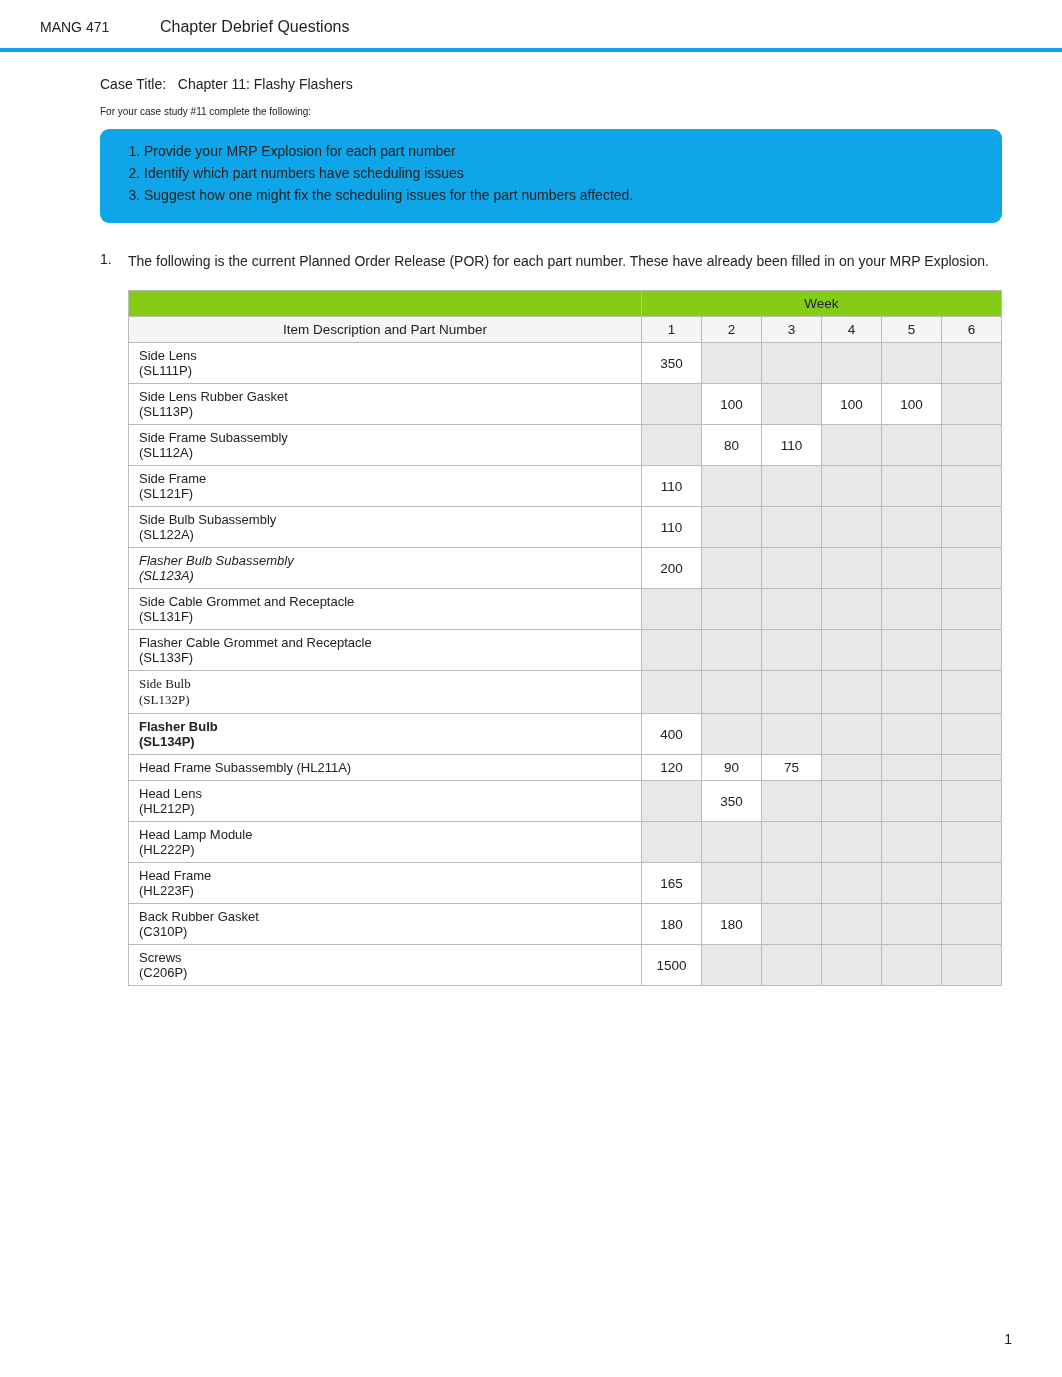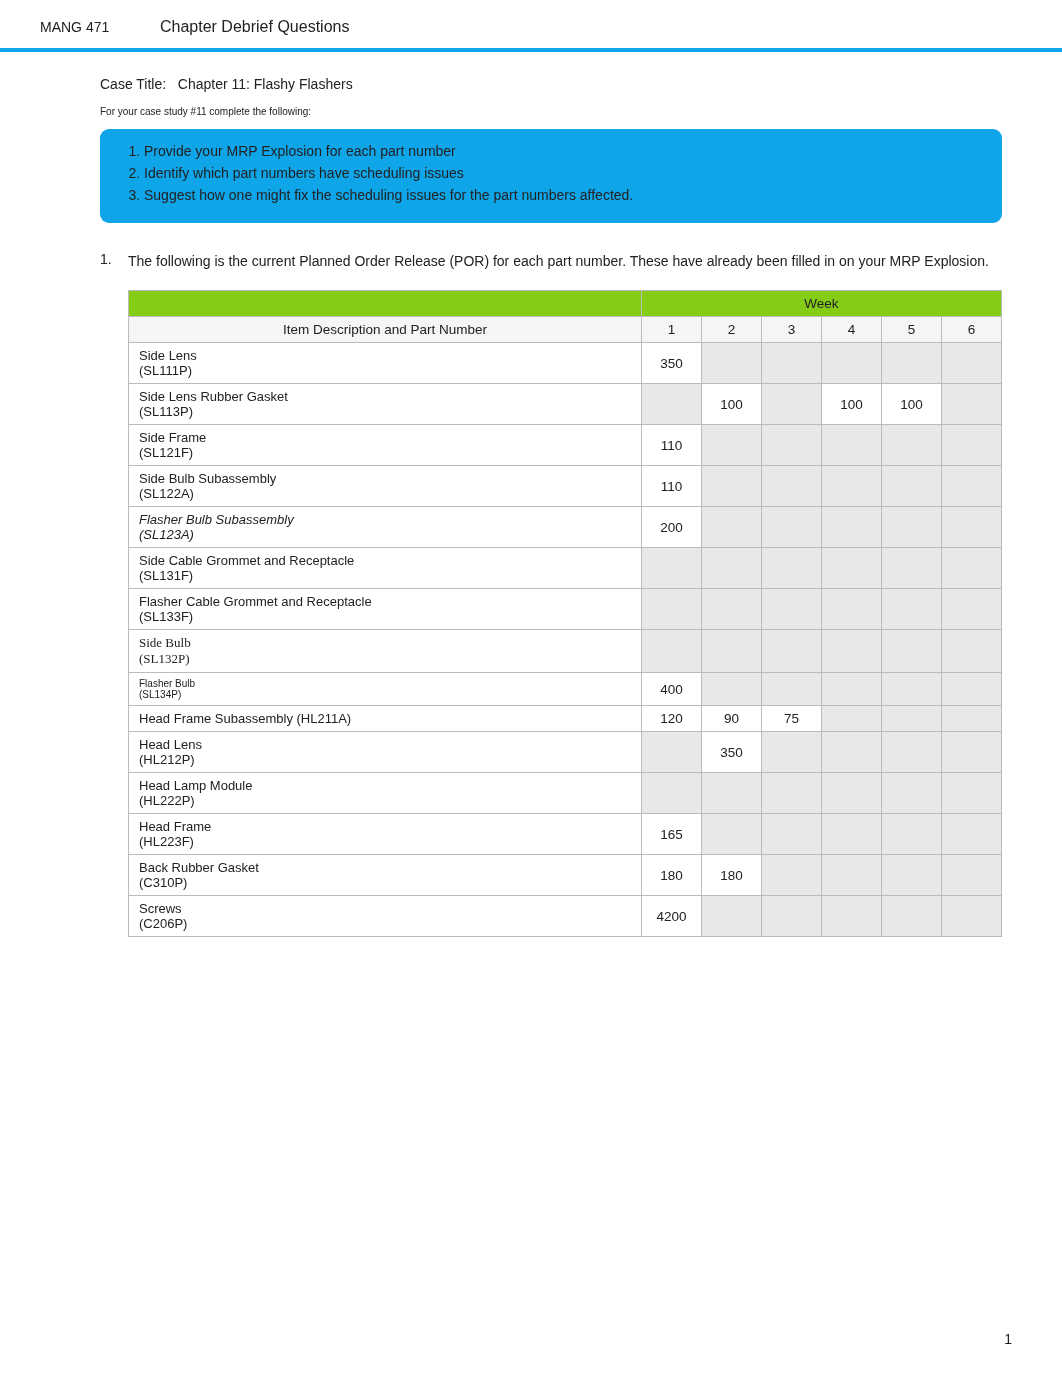--- a/index.html
+++ b/index.html
@@ -207,20 +207,30 @@
                 <td style="white-space: pre-line; font-size: 13px;">Side Lens Rubber Gasket
 (SL113P)</td>
                 <td class="cell-value cell-empty"></td>
                 <td class="cell-value">100</td>
                 <td class="cell-value cell-empty"></td>
                 <td class="cell-value">100</td>
                 <td class="cell-value">100</td>
                 <td class="cell-value cell-empty"></td>
               </tr>
               <tr>
+                <td style="white-space: pre-line; font-size: 13px;">Side Frame Subassembly
+(SL112A)</td>
+                <td class="cell-value cell-empty"></td>
+                <td class="cell-value">80</td>
+                <td class="cell-value">110</td>
+                <td class="cell-value cell-empty"></td>
+                <td class="cell-value cell-empty"></td>
+                <td class="cell-value cell-empty"></td>
+              </tr>
+              <tr>
                 <td style="white-space: pre-line; font-size: 13px;">Side Frame
 (SL121F)</td>
                 <td class="cell-value">110</td>
                 <td class="cell-value cell-empty"></td>
                 <td class="cell-value cell-empty"></td>
                 <td class="cell-value cell-empty"></td>
                 <td class="cell-value cell-empty"></td>
                 <td class="cell-value cell-empty"></td>
               </tr>
               <tr>
@@ -267,21 +277,21 @@
                 <td style="white-space: pre-line; font-size: 13px; font-family: Liberation Serif, serif;">Side Bulb
 (SL132P)</td>
                 <td class="cell-value cell-empty"></td>
                 <td class="cell-value cell-empty"></td>
                 <td class="cell-value cell-empty"></td>
                 <td class="cell-value cell-empty"></td>
                 <td class="cell-value cell-empty"></td>
                 <td class="cell-value cell-empty"></td>
               </tr>
               <tr>
-                <td style="white-space: pre-line; font-size: 10px;">Flasher Bulb
+                <td style="white-space: pre-line; font-size: 13px; font-weight: bold;">Flasher Bulb
 (SL134P)</td>
                 <td class="cell-value">400</td>
                 <td class="cell-value cell-empty"></td>
                 <td class="cell-value cell-empty"></td>
                 <td class="cell-value cell-empty"></td>
                 <td class="cell-value cell-empty"></td>
                 <td class="cell-value cell-empty"></td>
               </tr>
               <tr>
                 <td style="white-space: pre-line; font-size: 13px;">Head Frame Subassembly (HL211A)</td>
@@ -328,21 +338,21 @@
                 <td class="cell-value">180</td>
                 <td class="cell-value">180</td>
                 <td class="cell-value cell-empty"></td>
                 <td class="cell-value cell-empty"></td>
                 <td class="cell-value cell-empty"></td>
                 <td class="cell-value cell-empty"></td>
               </tr>
               <tr>
                 <td style="white-space: pre-line; font-size: 13px;">Screws
 (C206P)</td>
-                <td class="cell-value">4200</td>
+                <td class="cell-value">1500</td>
                 <td class="cell-value cell-empty"></td>
                 <td class="cell-value cell-empty"></td>
                 <td class="cell-value cell-empty"></td>
                 <td class="cell-value cell-empty"></td>
                 <td class="cell-value cell-empty"></td>
               </tr>
             </tbody>
         </table>
       </div>
     </div>

